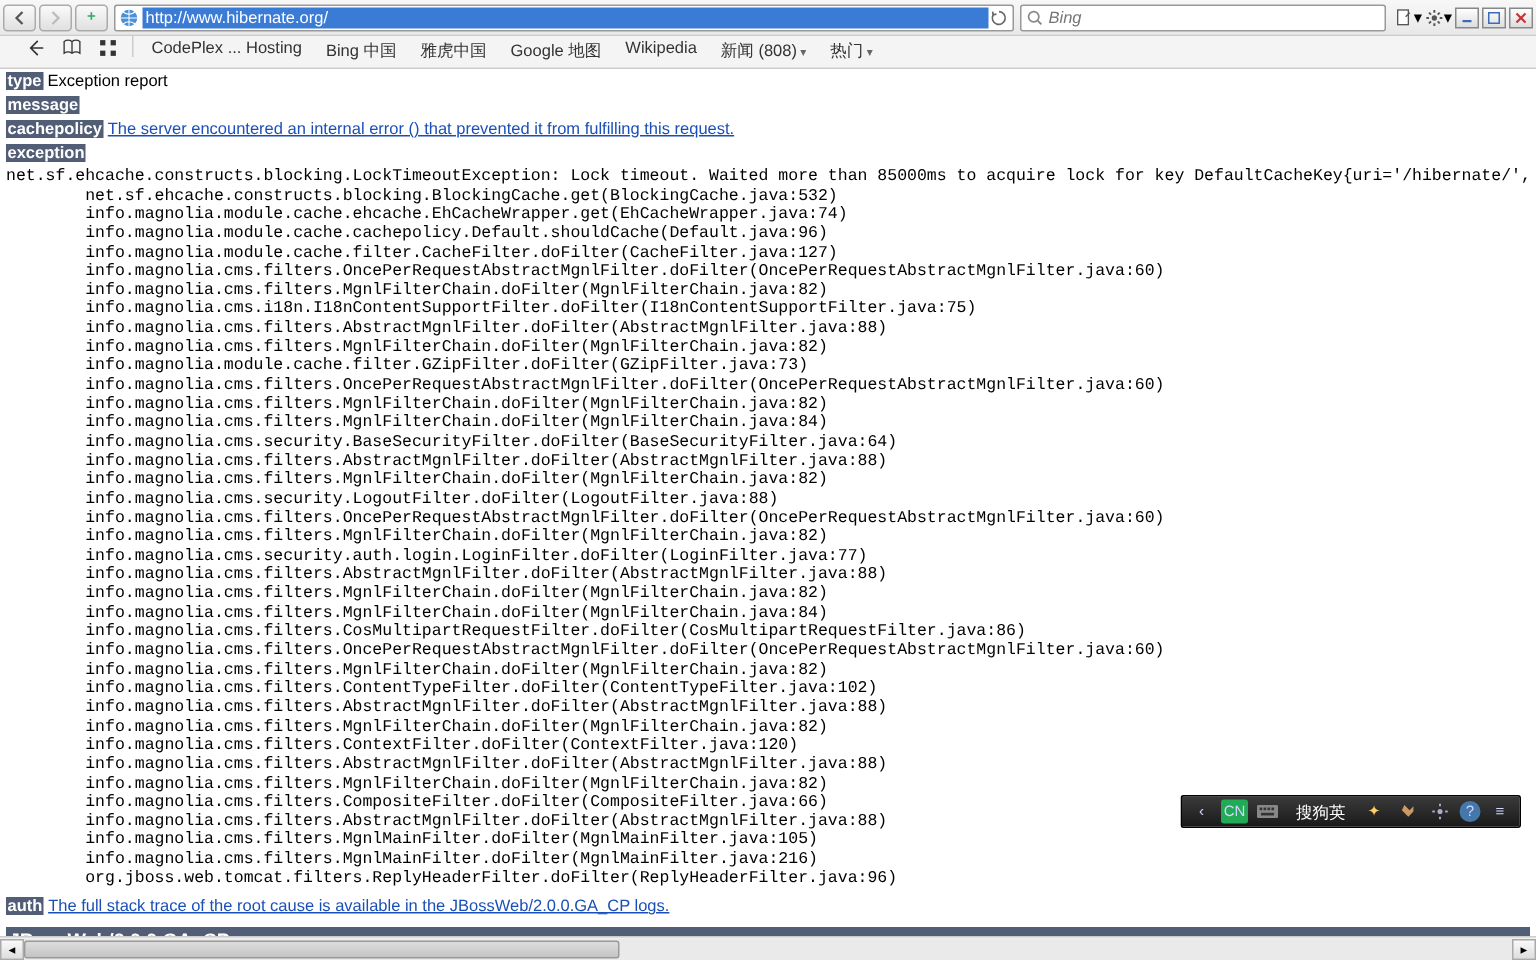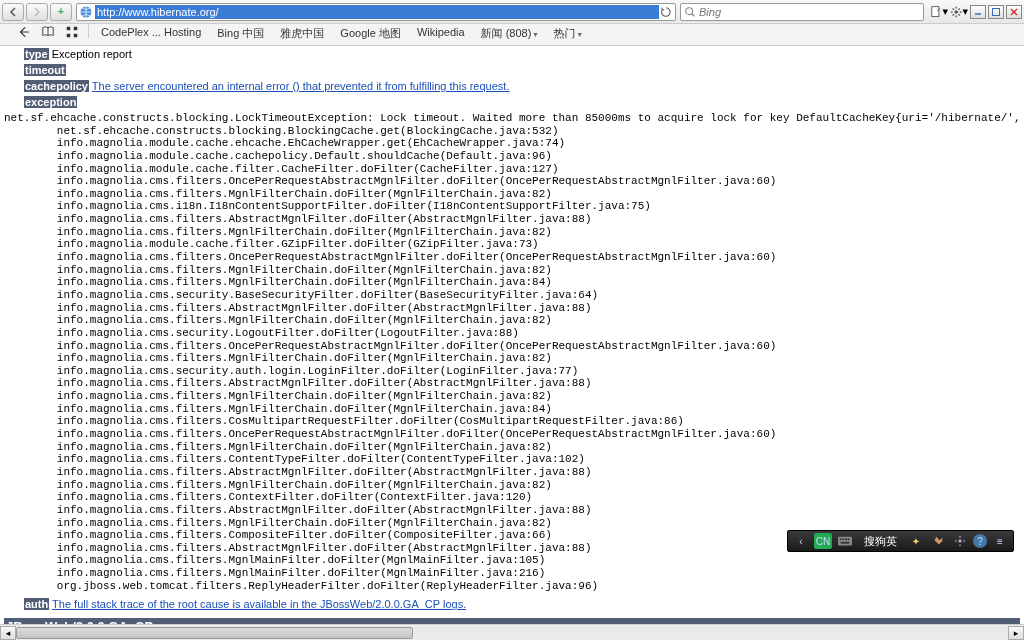--- a/index.html
+++ b/index.html
@@ -24,21 +24,21 @@
   
   .bookmark-bar { display: flex; align-items: flex-start; height: 22px; background: #f4f4f4; border-bottom: 1px solid #ccc; padding: 0 16px; gap: 8px; font-size: 11px; }
   .bookmark-bar .bm-icon { width: 16px; height: 16px; display: flex; align-items: center; justify-content: center; color: #444; cursor: pointer; }
   .bookmark-bar .sep { width: 1px; height: 14px; background: #ccc; }
   .bookmark-item { color: #333; cursor: pointer; white-space: nowrap; padding: 2px 4px; }
   .bookmark-item.dd::after { content: " ▾"; font-size: 8px; color: #666; }
   
   
   .content { padding: 2px 4px 40px 4px; font-family: Arial, sans-serif; }
   .label-bg { background: #525D76; color: #fff; font-weight: bold; padding: 0 1px; }
-  .row { margin-bottom: 4px; font-size: 11px; margin-left: 20px; }
+  .row { margin-bottom: 4px; font-size: 11px; }
   .row-text { color: #000; }
   .row-link { color: #1b4fb8; text-decoration: underline; }
   .stack { font-family: "Courier New", monospace; font-size: 11px; white-space: pre; color: #000; line-height: 1.15; margin: 2px 0 6px 0; }
   .server-line { background: #525D76; color: #fff; font-weight: bold; font-size: 13px; padding: 1px 2px; margin-top: 8px; }
   
   
   .hscroll { position: fixed; bottom: 0; left: 0; right: 0; height: 16px; background: #f0f0f0; border-top: 1px solid #ccc; display: flex; align-items: center; }
   .hscroll .arrow { width: 16px; height: 14px; background: linear-gradient(#fafafa,#ddd); border: 1px solid #aaa; display: flex; align-items: center; justify-content: center; font-size: 9px; cursor: pointer; }
   .hscroll .track { flex: 1; height: 14px; background: #eaeaea; position: relative; }
   .hscroll .thumb { position: absolute; left: 0; width: 40%; height: 12px; top: 1px; background: linear-gradient(#ddd,#c4c4c4); border: 1px solid #999; border-radius: 2px; }
@@ -159,21 +159,21 @@
       <div class="bookmark-item dd">热门</div>
     </div>
 </div>
 
 <div class="content">
   <div class="row">
     <span class="label-bg">type</span>
     <span class="row-text">Exception report</span>
   </div>
   <div class="row">
-    <span class="label-bg">timeout</span>
+    <span class="label-bg">message</span>
   </div>
   <div class="row">
     <span class="label-bg">cachepolicy</span>
     <span class="row-link">The server encountered an internal error () that prevented it from fulfilling this request.</span>
   </div>
   <div class="row">
     <span class="label-bg">exception</span>
   </div>
   <div class="stack" id="stack-trace">net.sf.ehcache.constructs.blocking.LockTimeoutException: Lock timeout. Waited more than 85000ms to acquire lock for key DefaultCacheKey{uri='/hibernate/', serverName='www.jboss.or
 	net.sf.ehcache.constructs.blocking.BlockingCache.get(BlockingCache.java:532)

